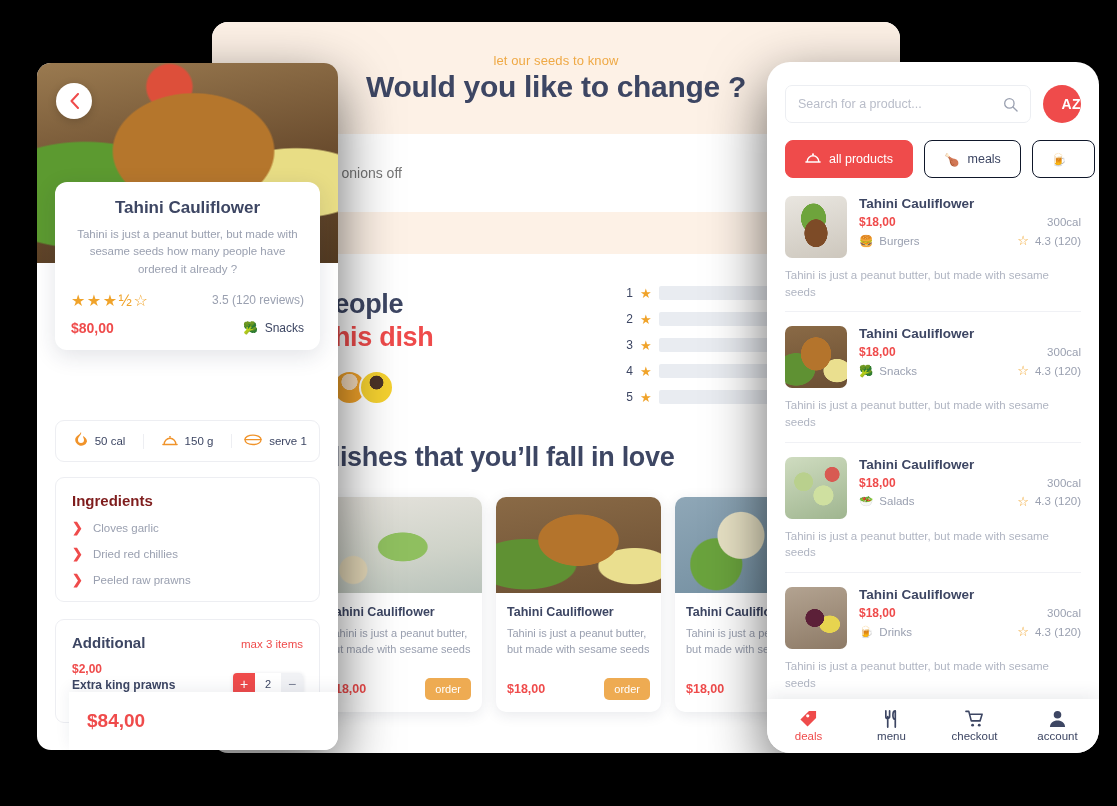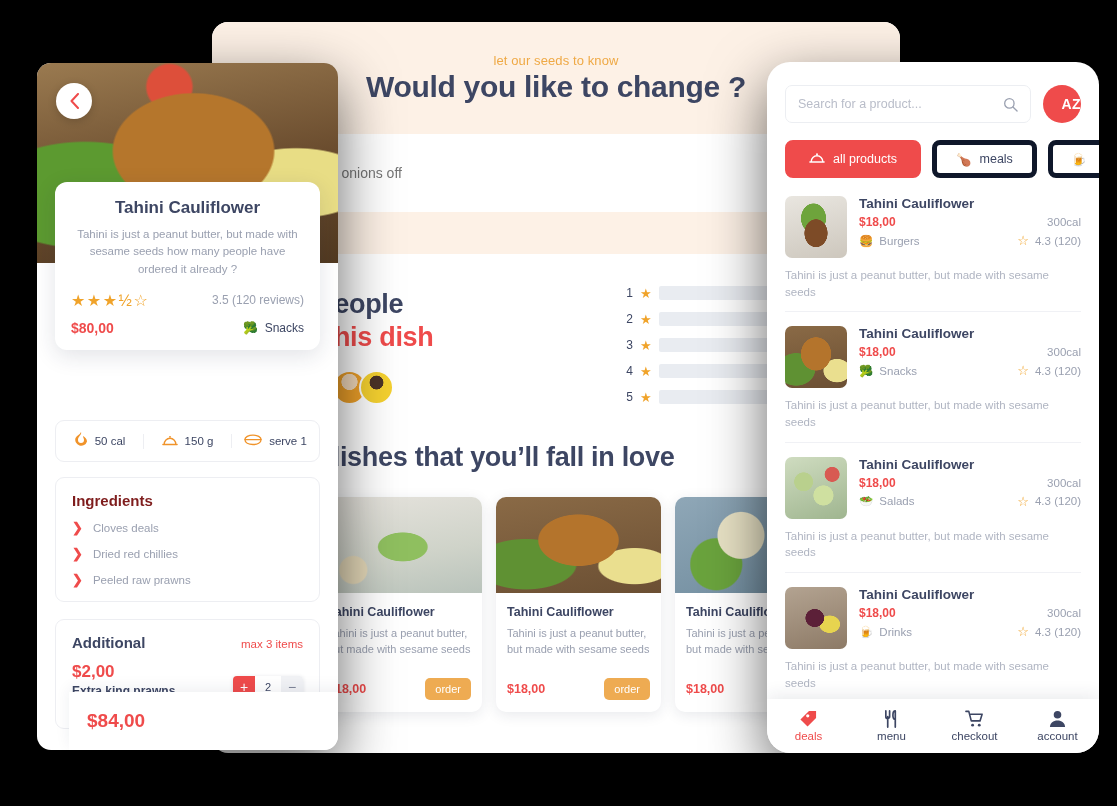--- a/index.html
+++ b/index.html
@@ -166,21 +166,21 @@
   .chev { color:#ef4b4b; font-size:13px; font-weight:700; }
 
   .add {
     position:absolute; left:18px; top:556px; width:265px;
     border:1px solid #edeef2; border-radius:9px; padding:14px 16px 16px 16px;
   }
   .add-top { display:flex; align-items:baseline; justify-content:space-between; }
   .add-h { color:#3d4663; font-size:15px; font-weight:700; }
   .add-max { color:#ef4b4b; font-size:11.5px; }
   .add-row { display:flex; align-items:center; justify-content:space-between; margin-top:11px; }
-  .add-p { color:#ef4b4b; font-size:17px; font-weight:700; }
+  .add-p { color:#ef4b4b; font-size:12px; font-weight:700; }
   .add-n { color:#3d4663; font-size:12px; font-weight:700; margin:2px 0 2px; }
   .add-s { color:#9aa0b0; font-size:11px; }
   .stepper { display:flex; align-items:center; border-radius:4px; overflow:hidden; box-shadow:0 1px 4px rgba(30,40,70,.14);}
   .st-plus { background:#ef4b4b; color:#fff; width:22px; height:22px; display:flex; align-items:center; justify-content:center; font-size:14px; cursor:pointer;}
   .st-val { background:#fff; width:26px; height:22px; display:flex; align-items:center; justify-content:center; color:#3d4663; font-size:11px;}
   .st-minus { background:#f1f2f5; color:#7b8194; width:22px; height:22px; display:flex; align-items:center; justify-content:center; font-size:14px; cursor:pointer;}
 
   .left-foot {
     position:absolute; left:0; bottom:0; width:100%; height:58px; background:#fff;
     display:flex; align-items:center; justify-content:space-between; padding:0 18px;
@@ -210,21 +210,21 @@
   .search-input::placeholder { color:#b9bdc9; }
   .az-btn {
     width:38px; height:38px; border-radius:50%; background:#ef4b4b; color:#fff;
     display:flex; align-items:center; justify-content:flex-end; font-size:14px;
     font-weight:600; cursor:pointer; letter-spacing:.4px;
   }
   .chips { display:flex; gap:11px; padding:17px 0 0 18px; }
   .chip {
     height:38px; border-radius:8px; display:flex; align-items:center; gap:8px;
     padding:0 19px; font-size:12.5px; white-space:nowrap; cursor:pointer;
-    border:5px solid #0f172a; background:#fff; color:#3d4663;
+    border:1px solid #0f172a; background:#fff; color:#3d4663;
   }
   .chip.active { background:#ef4b4b; color:#fff; border-color:#ef4b4b; }
 
   .plist { padding: 4px 18px 0 18px; }
   .prow { padding-top:14px; padding-bottom:11px; border-bottom:1px solid #f0f1f5; }
   .prow:last-child { border-bottom:none; }
   .prow-top { display:flex; gap:12px; }
   .pthumb { width:62px; height:62px; border-radius:7px; flex:0 0 62px; }
   .pmain { flex:1; min-width:0; }
   .pname { color:#3d4663; font-size:13.5px; font-weight:700; }
@@ -413,21 +413,21 @@
             </svg></span>
     <span>serve 1</span>
   </div>
       </div>
 
     <div class="ing">
       <div class="ing-h">Ingredients</div>
       <div id="ings">
   <div class="ing-item">
     <span class="chev">❯</span>
-    <span>Cloves deals</span>
+    <span>Cloves garlic</span>
   </div>
   <div class="ing-item">
     <span class="chev">❯</span>
     <span>Dried red chillies</span>
   </div>
   <div class="ing-item">
     <span class="chev">❯</span>
     <span>Peeled raw prawns</span>
   </div>
         </div>

